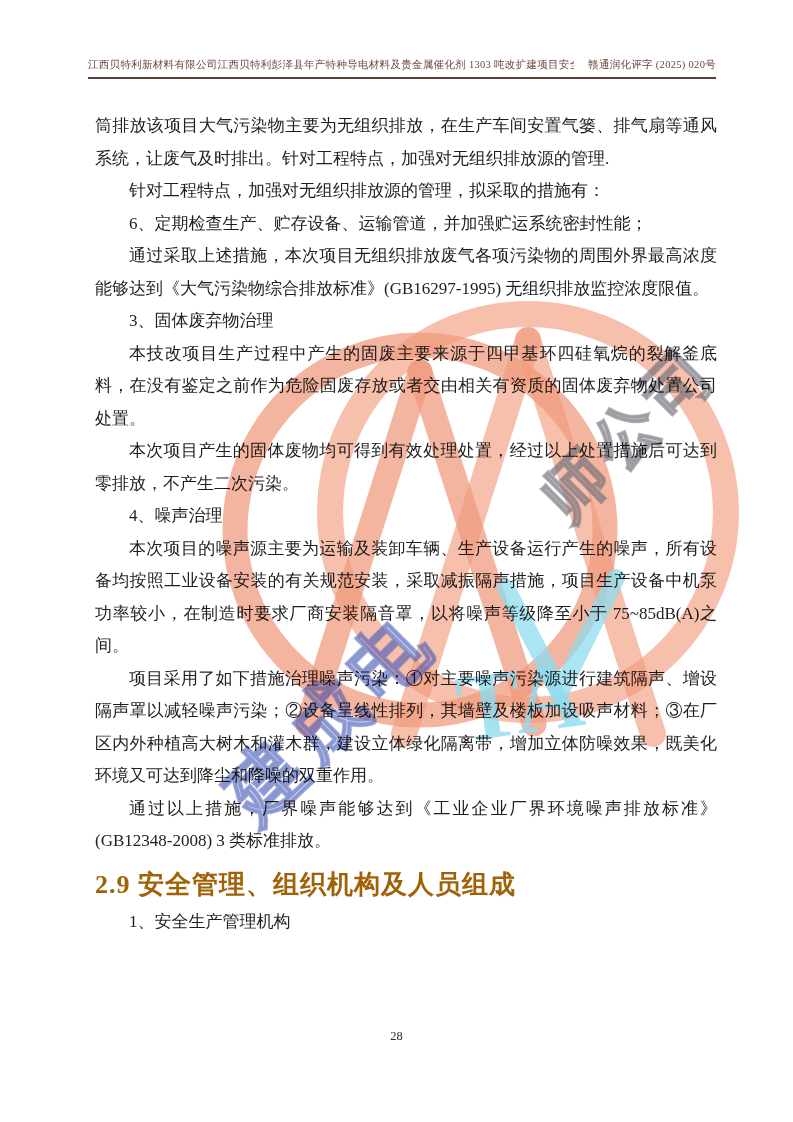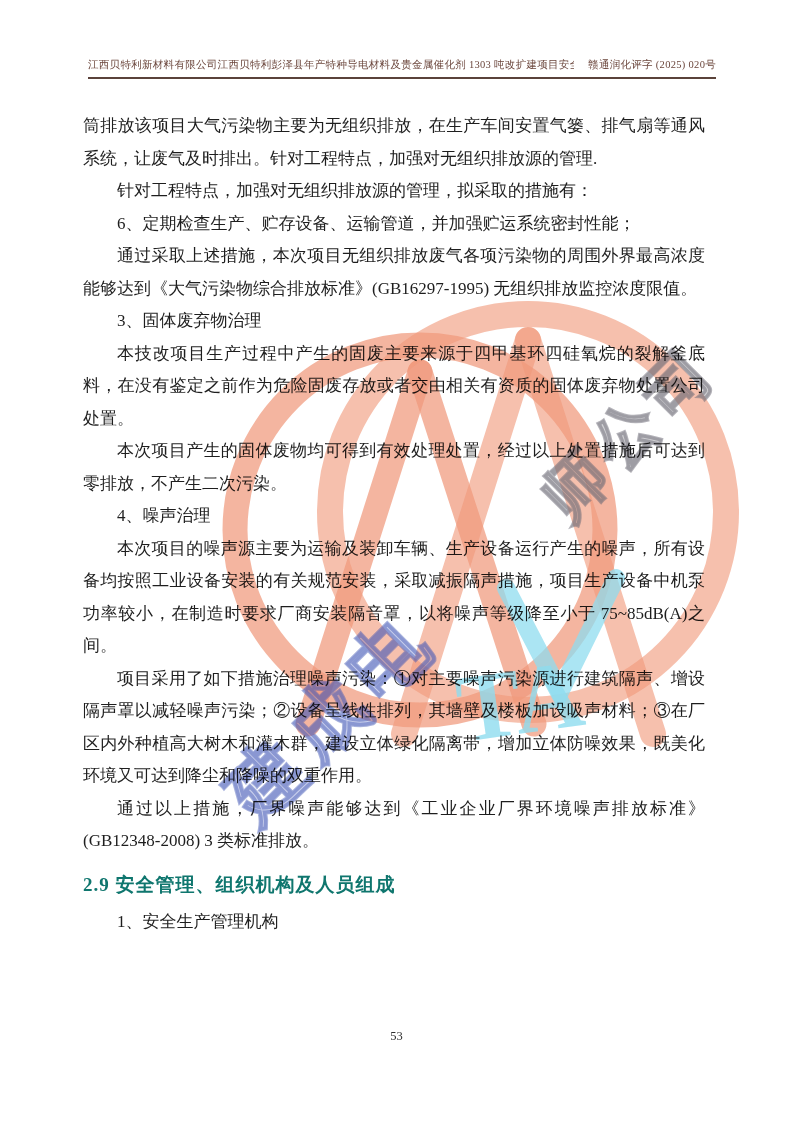--- a/index.html
+++ b/index.html
@@ -26,37 +26,37 @@
     letter-spacing:0.3px;
     color:#6b463c;
     white-space:nowrap;
   }
   .header .h-left { max-width:490px; overflow:hidden; }
   .header .h-right { padding-left:14px; }
 
   
   .body-text {
     position:absolute;
-    left:83px; top:110px;
+    left:95px; top:110px;
     width:622px;
     font-size:17px;
     line-height:32.5px;
     color:#1e1e1e;
     text-align:justify;
     z-index:2;
   }
   .body-text p { margin:0; }
   .body-text p.ind { text-indent:2em;font-family:Liberation Serif, serif; }
   .section-heading {
     font-weight:bold;
-    font-size:19px;
+    font-size:26px;
     line-height:30px;
     margin:12px 0 6px 0;
     letter-spacing:1px;
-    color:#0f766e;
+    color:#a16207;
   }
 
   
   .footer {
     position:absolute;
     left:0; bottom:78px;
     width:100%;
     text-align:center;
     font-size:12.5px;
     color:#2c2c2c;
@@ -116,21 +116,21 @@
     <p class="ind">4、噪声治理</p>
     <p class="ind">本次项目的噪声源主要为运输及装卸车辆、生产设备运行产生的噪声，所有设备均按照工业设备安装的有关规范安装，采取减振隔声措施，项目生产设备中机泵功率较小，在制造时要求厂商安装隔音罩，以将噪声等级降至小于 75~85dB(A)之间。</p>
     <p class="ind">项目采用了如下措施治理噪声污染：①对主要噪声污染源进行建筑隔声、增设隔声罩以减轻噪声污染；②设备呈线性排列，其墙壁及楼板加设吸声材料；③在厂区内外种植高大树木和灌木群，建设立体绿化隔离带，增加立体防噪效果，既美化环境又可达到降尘和降噪的双重作用。</p>
     <p class="ind">通过以上措施，厂界噪声能够达到《工业企业厂界环境噪声排放标准》(GB12348-2008) 3 类标准排放。</p>
 
     <div class="section-heading">2.9 安全管理、组织机构及人员组成</div>
 
     <p class="ind">1、安全生产管理机构</p>
   </div>
 
-  <div class="footer">53</div>
+  <div class="footer">28</div>
 
   <div class="watermark">
     <svg class="wm-svg" width="793" height="1122" viewBox="0 0 793 1122">
 
       <g stroke="#F0997B" stroke-opacity="0.72" fill="none" stroke-linecap="round">
         <circle cx="420" cy="530" r="185" stroke-width="25"></circle>
         <path d="M420 372 L308 724" stroke-width="25"></path>
         <path d="M420 372 L534 724" stroke-width="25"></path>
       </g>
 

